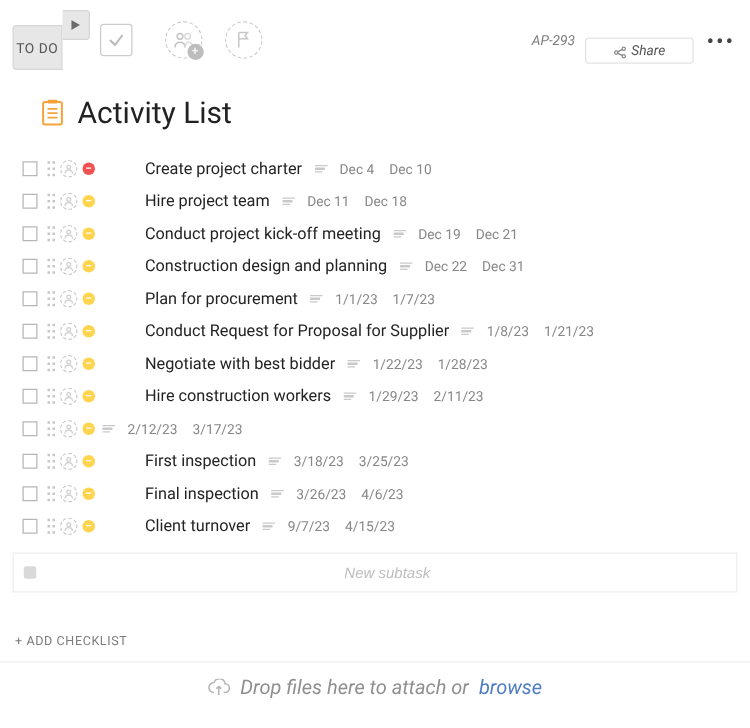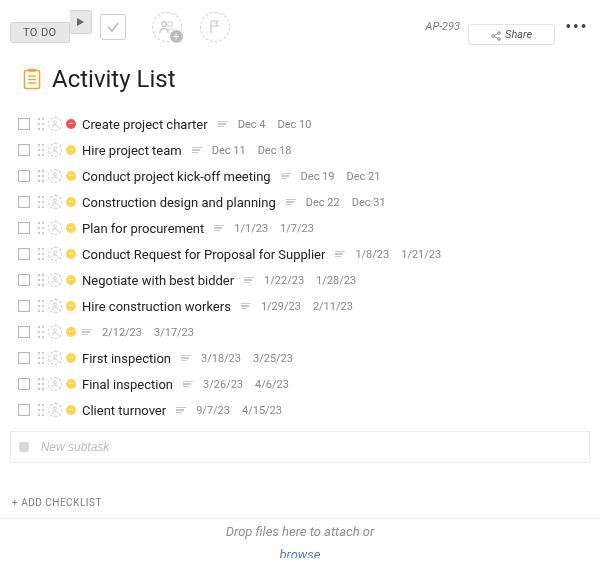--- a/index.html
+++ b/index.html
@@ -17,22 +17,22 @@
   .header {
     display: flex; align-items: center;
     padding: 8px 10px 16px 10px;
     position: relative;
   }
   .status-btn-group { display: flex; }
   .status-btn {
     background: #e7e7e7;
     border: 1px solid #d6d6d6;
     border-radius: 3px 0 0 3px;
-    height: 21px;
-    padding: 0 12px;
+    height: 36px;
+    padding: 0 2px;
     font-size: 11px;
     letter-spacing: .4px;
     color: #555;
     display: flex; align-items: center; justify-content: center;
     cursor: pointer;
     margin-top: 12px;
   }
   .status-next {
     width: 22px; height: 24px;
     background: #e7e7e7;
@@ -86,21 +86,21 @@
   .more-btn {
     font-size: 16px; letter-spacing: 2px;
     color: #444; cursor: pointer;
     padding: 0 2px;
     font-weight: bold;
   }
 
   
   .title-row {
     display: flex; align-items: center;
-    padding: 4px 14px 18px 22px;
+    padding: 4px 14px 18px 32px;
   }
   .clipboard-icon {
     width: 20px; margin-right: 10px;
     display: flex; justify-content: center;
   }
   .page-title {
     font-size: 24px; font-weight: 400; color: #222;
   }
 
   
@@ -151,21 +151,21 @@
     margin-right: 6px;
     position: relative;
     flex: 0 0 auto;
   }
   .pri.yellow { background: #ffd54f; }
   .pri.red { background: #f05252; }
   .pri::after{
     content:""; width:4px; height:1.3px; background:#fff;
     position:absolute; top:4px; left:3px;
   }
-  .task-name { color: #232323; margin-right: 10px; cursor: pointer; white-space: nowrap; }
+  .task-name { color: #232323; margin-right: 10px; cursor: pointer; white-space: nowrap; margin-left: 34px; }
   .align-icon {
     width: 10px; display:flex; flex-direction:column; gap:1.5px;
     margin-right: 10px; flex:0 0 auto;
   }
   .align-icon span{ height:1.2px; background:#c9c9c9; }
   .align-icon span:nth-child(1){ width:10px;}
   .align-icon span:nth-child(2){ width:8px;}
   .align-icon span:nth-child(3){ width:6px;}
   .dates { color: #878787; font-size: 11px; display:flex; gap:12px; white-space: nowrap; }
   .dates span{ cursor:pointer; }
@@ -176,40 +176,39 @@
     border: 1px solid #eee;
     height: 32px;
     display: flex; align-items: center;
     padding: 0 8px;
     color: #bdbdbd;
   }
   .new-subtask .sq {
     width: 10px; height: 10px; background:#d9d9d9; border-radius:2px; margin-right:10px;
   }
   .new-subtask input {
-    border:none; outline:none; font-size:12px; color:#999; background:transparent; width:100%;
+    border:none; outline:none; font-size:12px; color:#999; background:transparent; width:100%;text-align:center;
   }
   .new-subtask input::placeholder{ color:#bdbdbd; font-style: italic; }
 
   .add-checklist {
     font-size: 10px; letter-spacing: .5px;
     color: #7c7c7c;
     padding: 34px 0 10px 12px;
     cursor: pointer;
   }
 
   .drop-area {
     border-top: 1px solid #eee;
     height: 40px;
     display:flex; align-items:center; justify-content:center;
     gap:8px;
     color:#8f8f8f;
-    font-size:13px;
+    font-size:16px;
     font-style: italic;
-    flex-direction: column;
   }
   .drop-area a { color:#4f7cc3; cursor:pointer; font-style: italic;}
   .svg { display:block; }
 </style>
 </head>
 <body>
 
 <div class="container">
 
   <div class="header">

